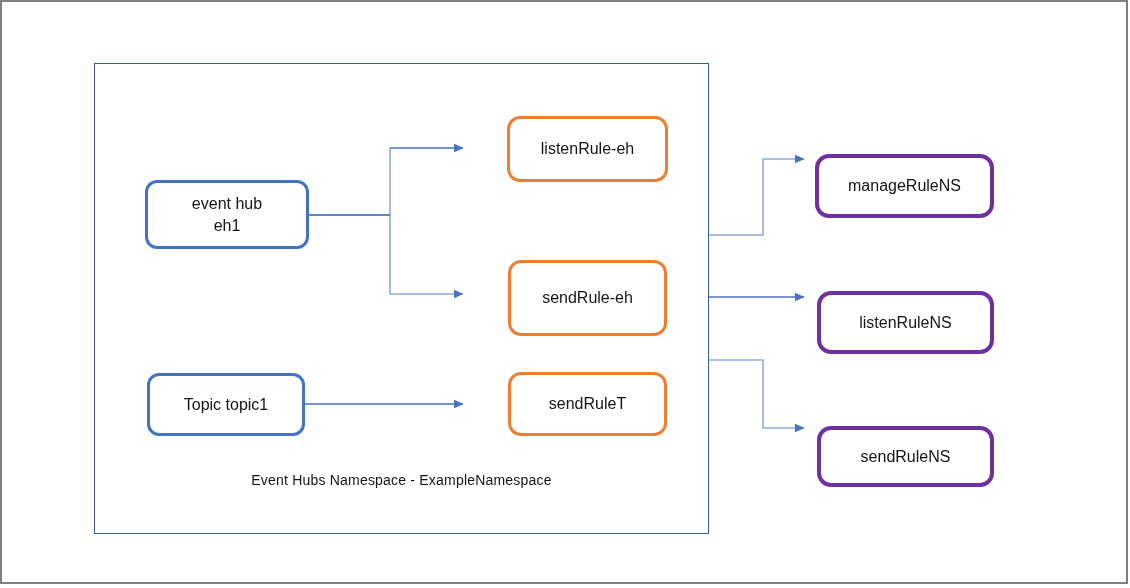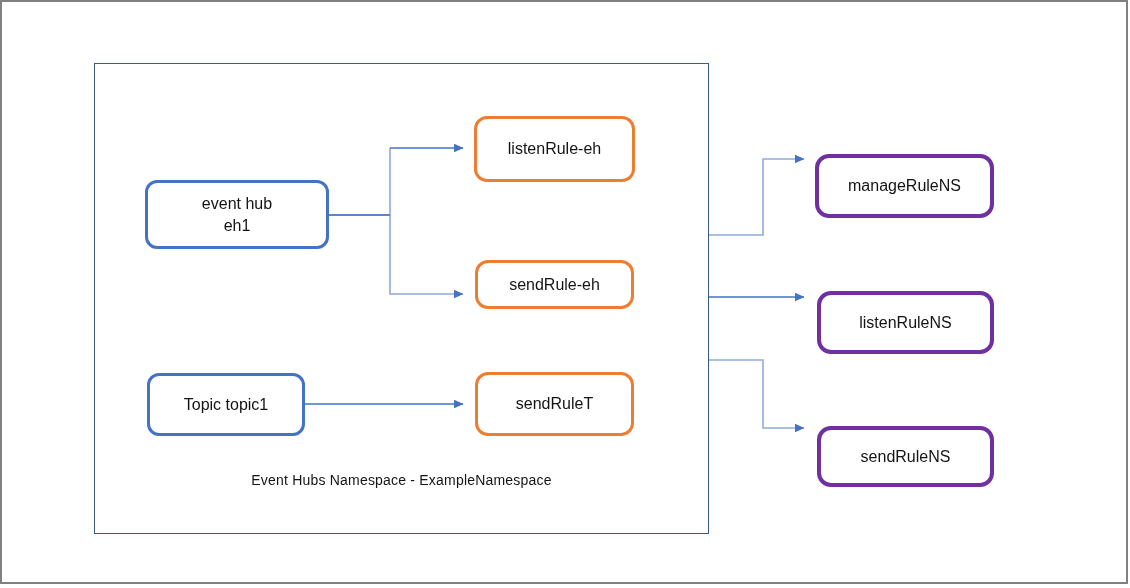--- a/index.html
+++ b/index.html
@@ -48,21 +48,21 @@
     flex-direction: column;
     align-items: center;
     justify-content: center;
     text-align: center;
     font-size: 16px;
     color: var(--text);
     line-height: 1.35;
     white-space: nowrap;
   }
   .node.blue   { border: 3px solid var(--blue-node-border);   border-radius: 12px; }
-  .node.orange { border: 3px solid var(--orange-node-border); border-radius: 13px; }
+  .node.orange { border: 3px solid var(--orange-node-border); border-radius: 13px; margin-left: 33px; }
   .node.purple { border: 4px solid var(--purple-node-border); border-radius: 14px; margin-top: 28px; }
   svg.connectors {
     position: absolute;
     left: 0; top: 0; width: 1130px; height: 588px;
     pointer-events: none;
   }
   svg .edge-light { stroke: var(--connector-light); stroke-width: 1.6; fill: none; }
   svg .edge-dark  { stroke: var(--connector-dark);  stroke-width: 1.6; fill: none; }
 </style>
 </head>
@@ -87,34 +87,34 @@
 
     <path class="edge-dark" d="M303,402 H461" marker-end="url(#arrow-dark)"></path>
 
     <path class="edge-light" d="M707,233 H761 V157 H802" marker-end="url(#arrow-dark)"></path>
 
     <path class="edge-dark" d="M707,295 H802" marker-end="url(#arrow-dark)"></path>
 
     <path class="edge-light" d="M707,358 H761 V426 H802" marker-end="url(#arrow-dark)"></path>
   </svg>
 
-  <div class="node blue" style="left:143px; top:178px; width:184px; height:69px;">
+  <div class="node blue" style="left:143px; top:178px; width:164px; height:69px;">
     <span>event hub</span>
     <span>eh1</span>
   </div>
 
   <div class="node blue" style="left:145px; top:371px; width:158px; height:63px;justify-content:center;">
     <span>Topic topic1</span>
   </div>
 
   <div class="node orange" style="left:472px; top:114px; width:161px; height:66px;">
     <span>listenRule-eh</span>
   </div>
 
-  <div class="node orange" style="left:473px; top:258px; width:159px; height:49px;">
+  <div class="node orange" style="left:473px; top:258px; width:159px; height:76px;">
     <span>sendRule-eh</span>
   </div>
 
   <div class="node orange" style="left:473px; top:370px; width:159px; height:64px;">
     <span>sendRuleT</span>
   </div>
 
   <div class="node purple" style="left:813px; top:124px; width:179px; height:64px;">
     <span>manageRuleNS</span>
   </div>

